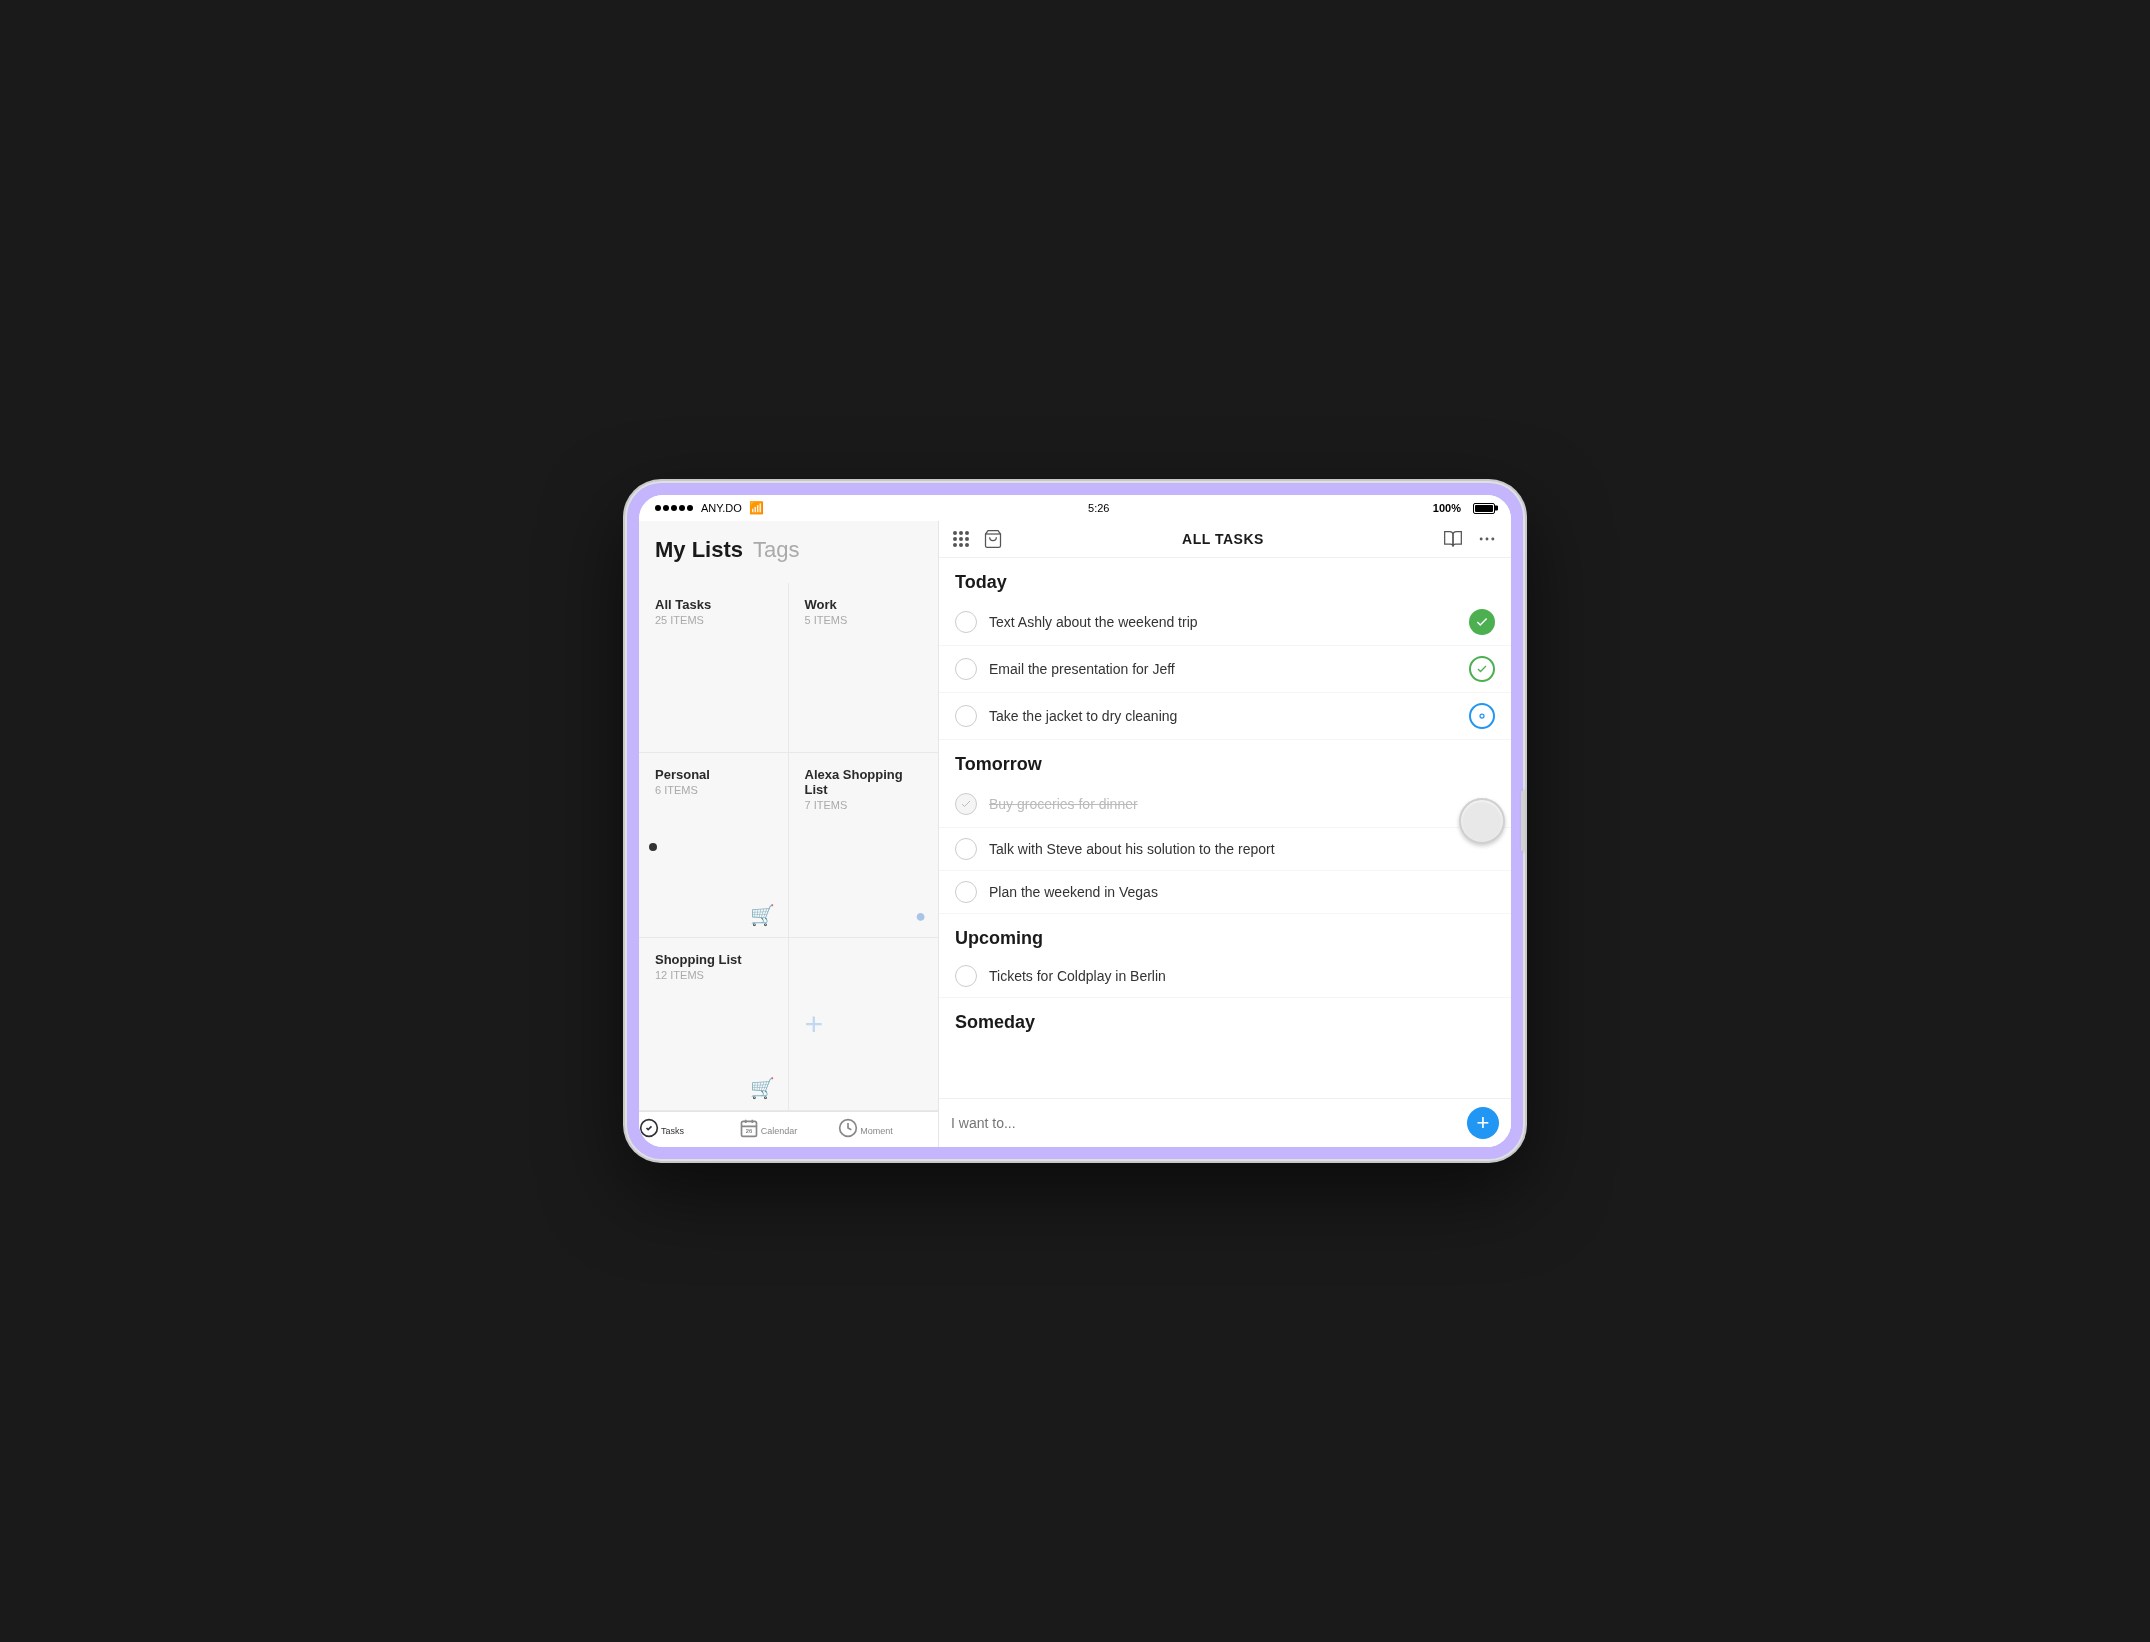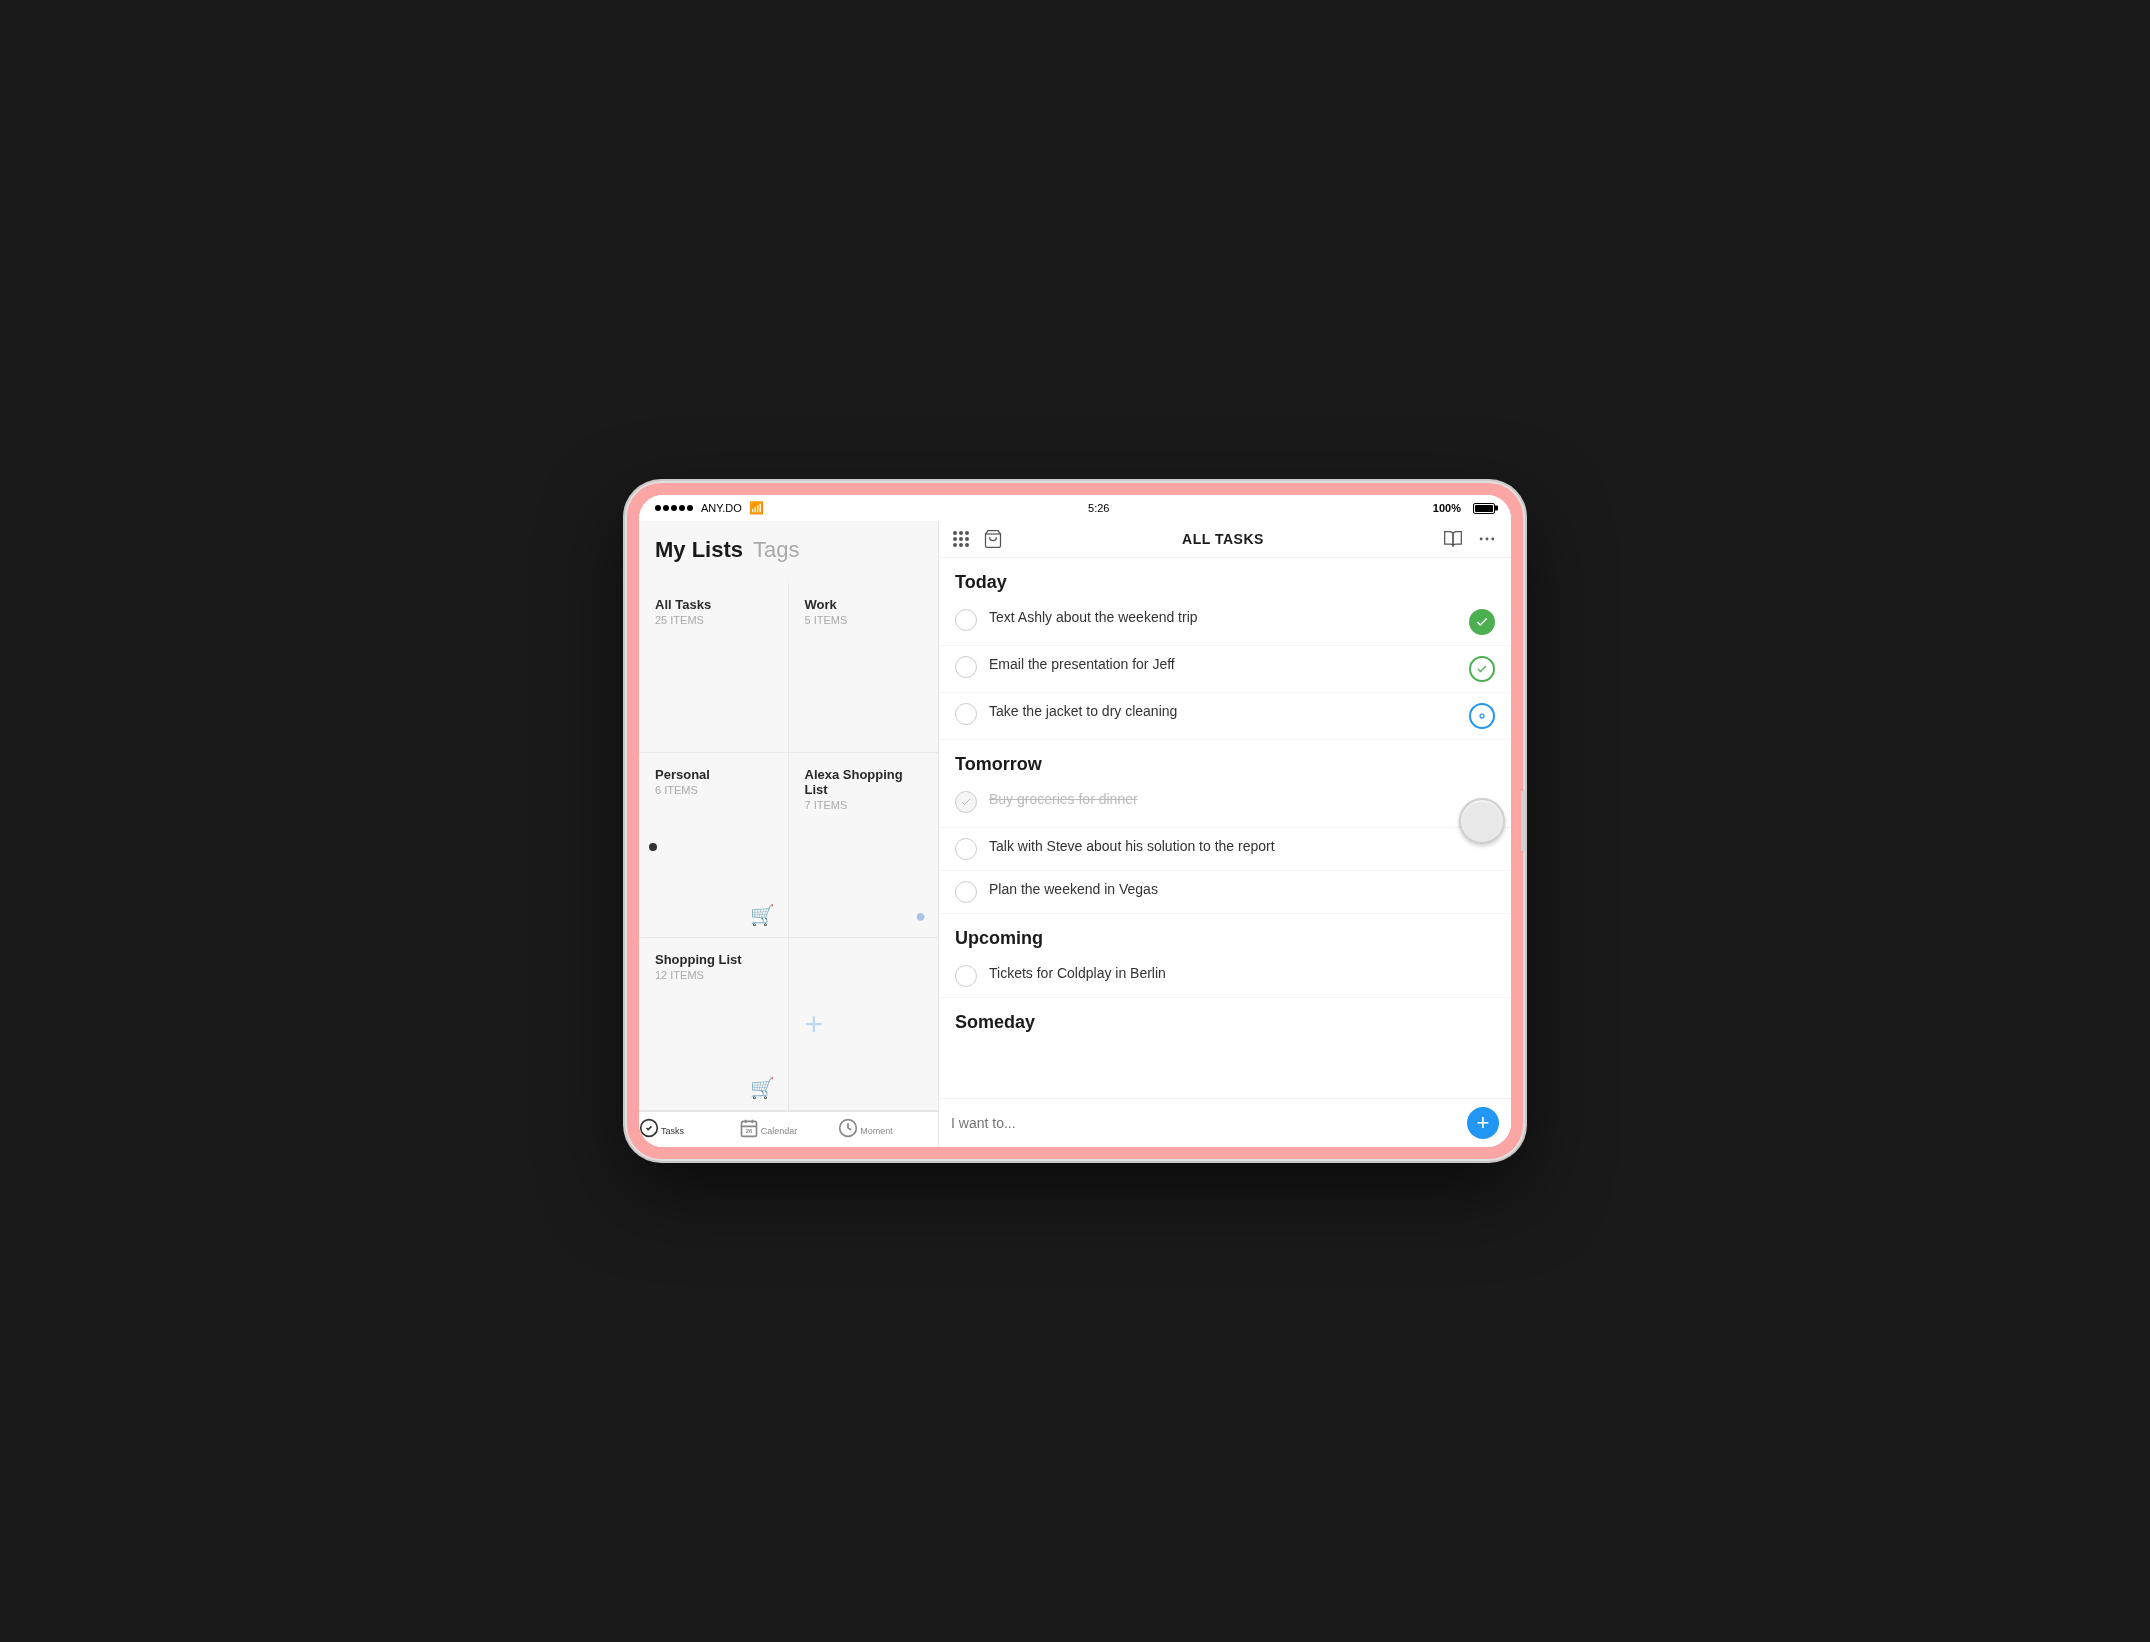--- a/index.html
+++ b/index.html
@@ -14,21 +14,21 @@
 
     .device-wrapper {
       position: relative;
       width: 900px;
       height: 680px;
     }
 
     .device-frame {
       position: absolute;
       inset: 0;
-      background: #fca5a5;
+      background: #c4b5fd;
       border-radius: 36px;
       box-shadow:
         0 0 0 2px #c8c8c8,
         0 30px 80px rgba(0,0,0,0.6),
         inset 0 0 0 2px #e0e0e0;
       overflow: hidden;
     }
 
     
     .side-button {
@@ -344,21 +344,21 @@
 
     .task-section-header {
       padding: 14px 16px 6px;
       font-size: 18px;
       font-weight: 700;
       color: #1a1a1a;
     }
 
     .task-row {
       display: flex;
-      align-items: flex-start;
+      align-items: center;
       padding: 10px 16px;
       border-bottom: 1px solid #f5f5f5;
       cursor: pointer;
     }
 
     .task-checkbox {
       width: 22px;
       height: 22px;
       border-radius: 50%;
       border: 1.5px solid #ccc;

